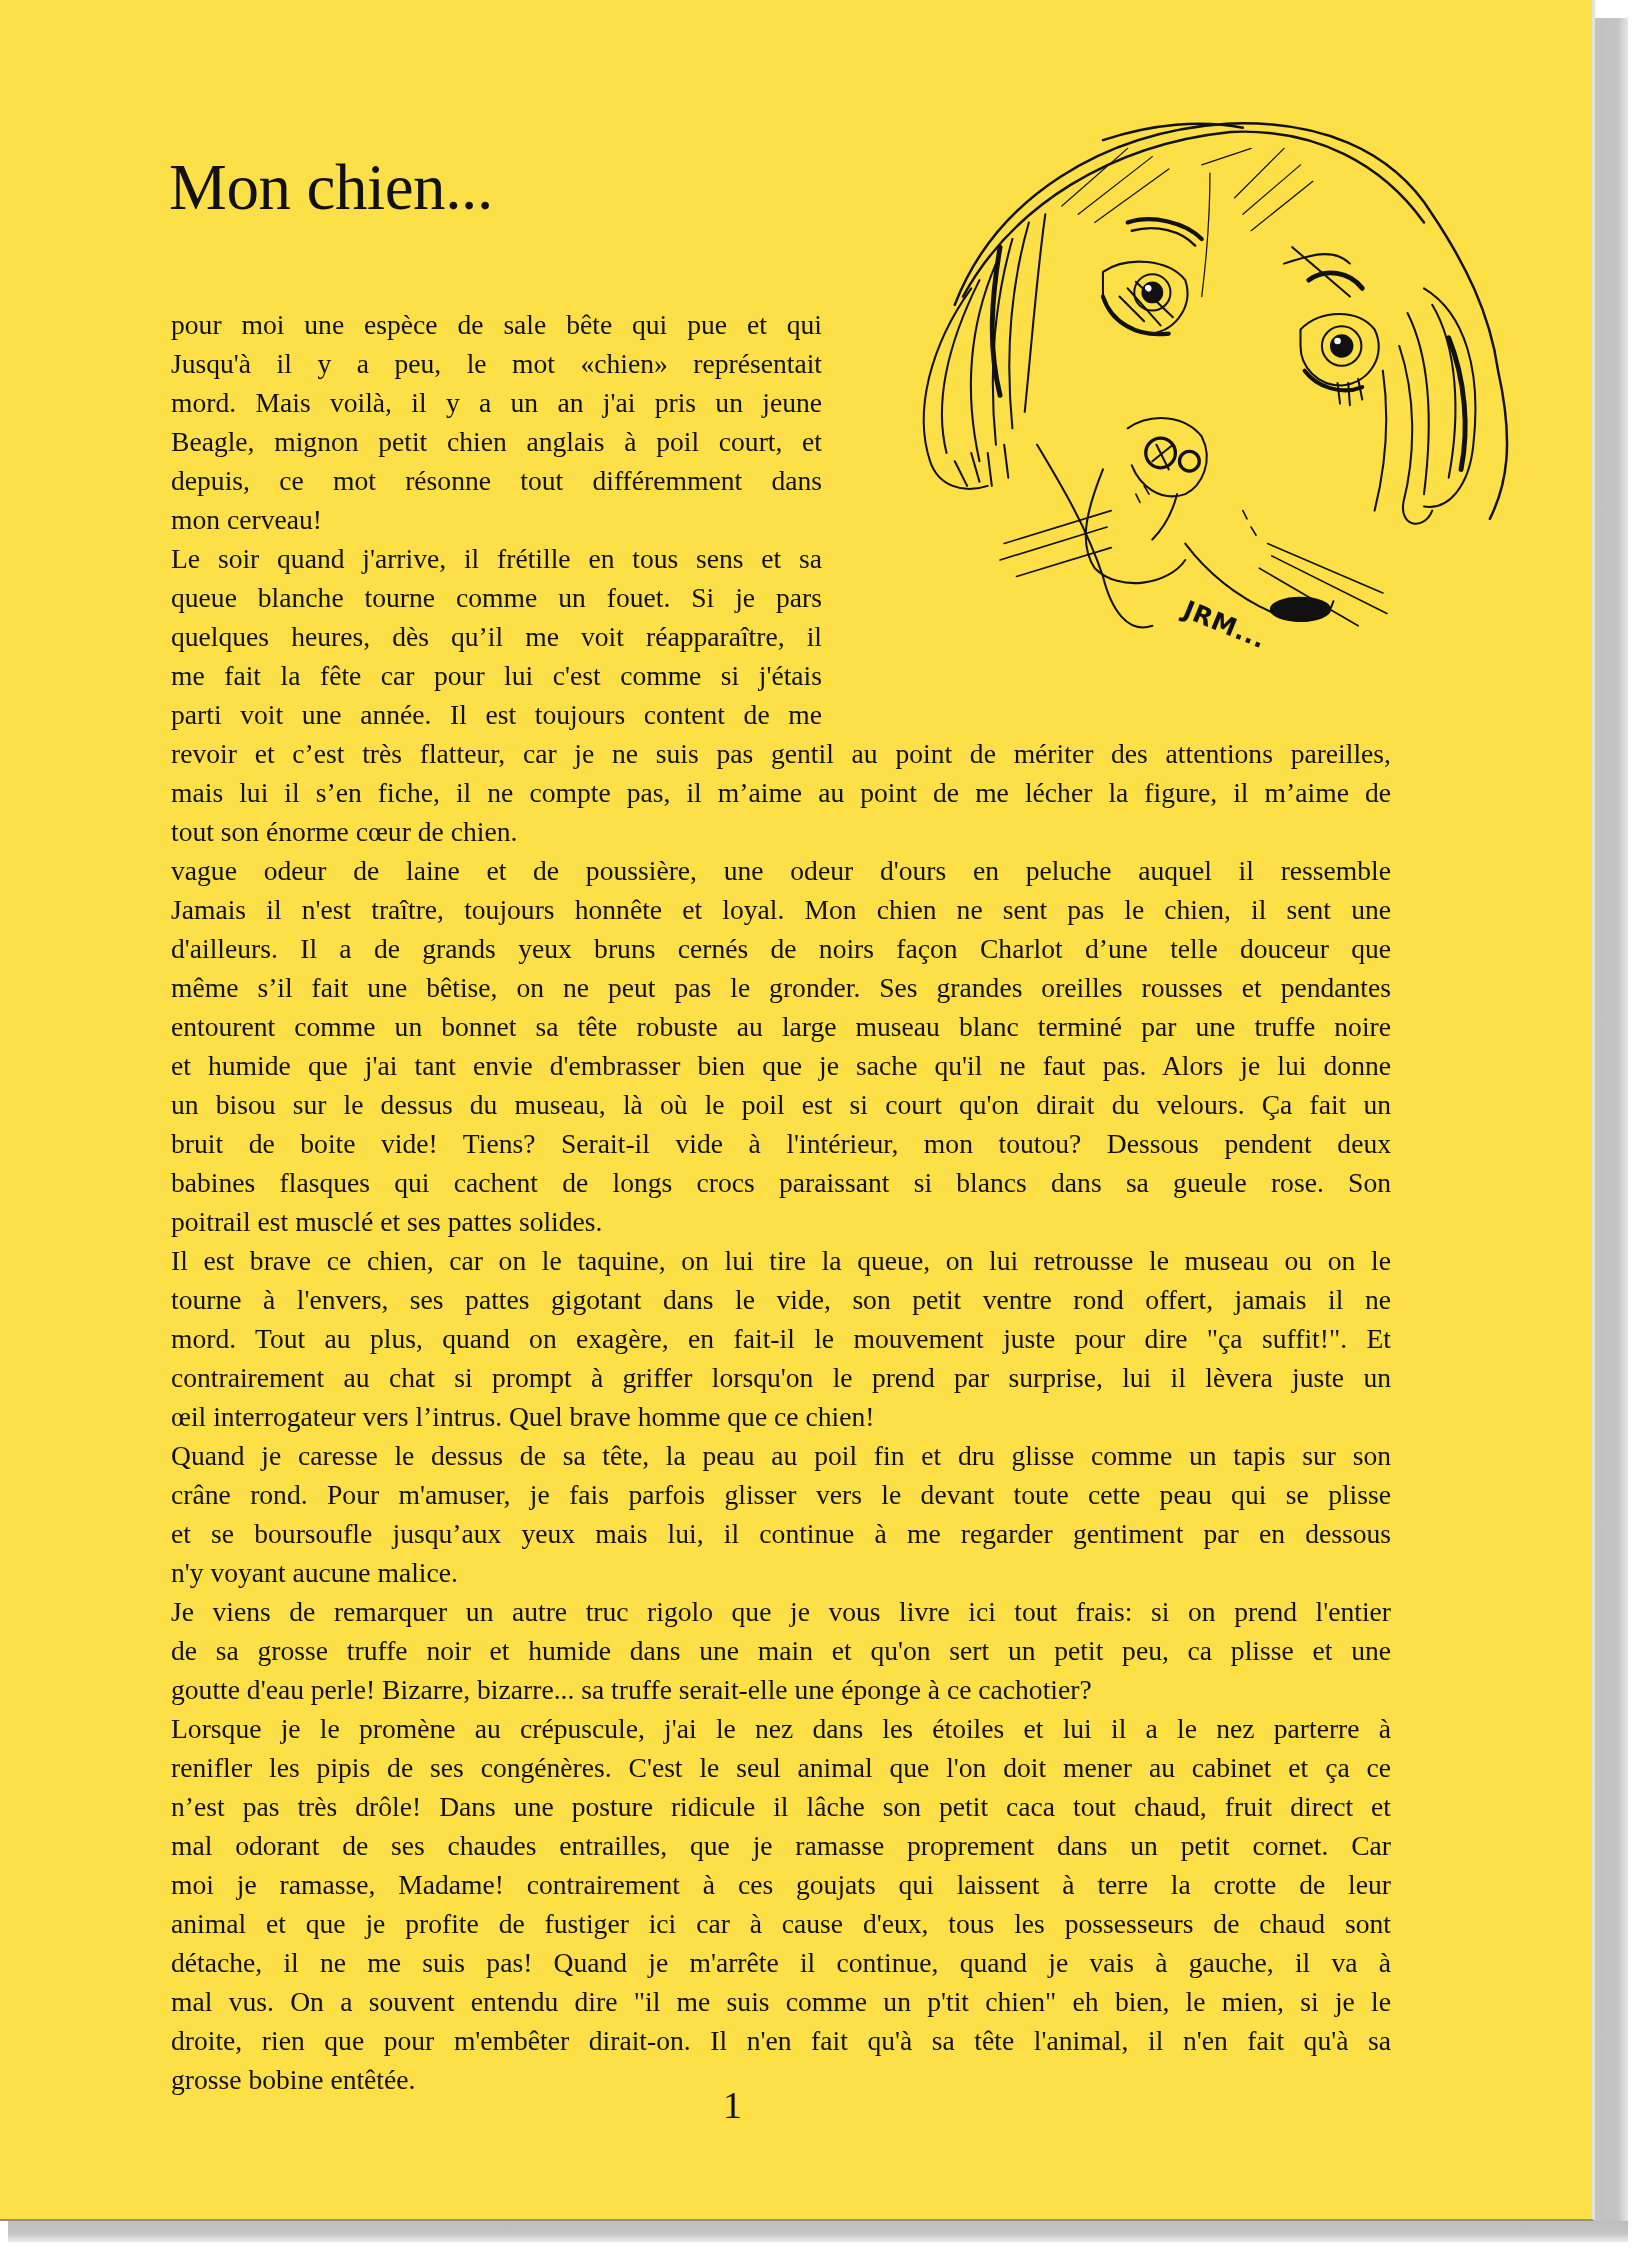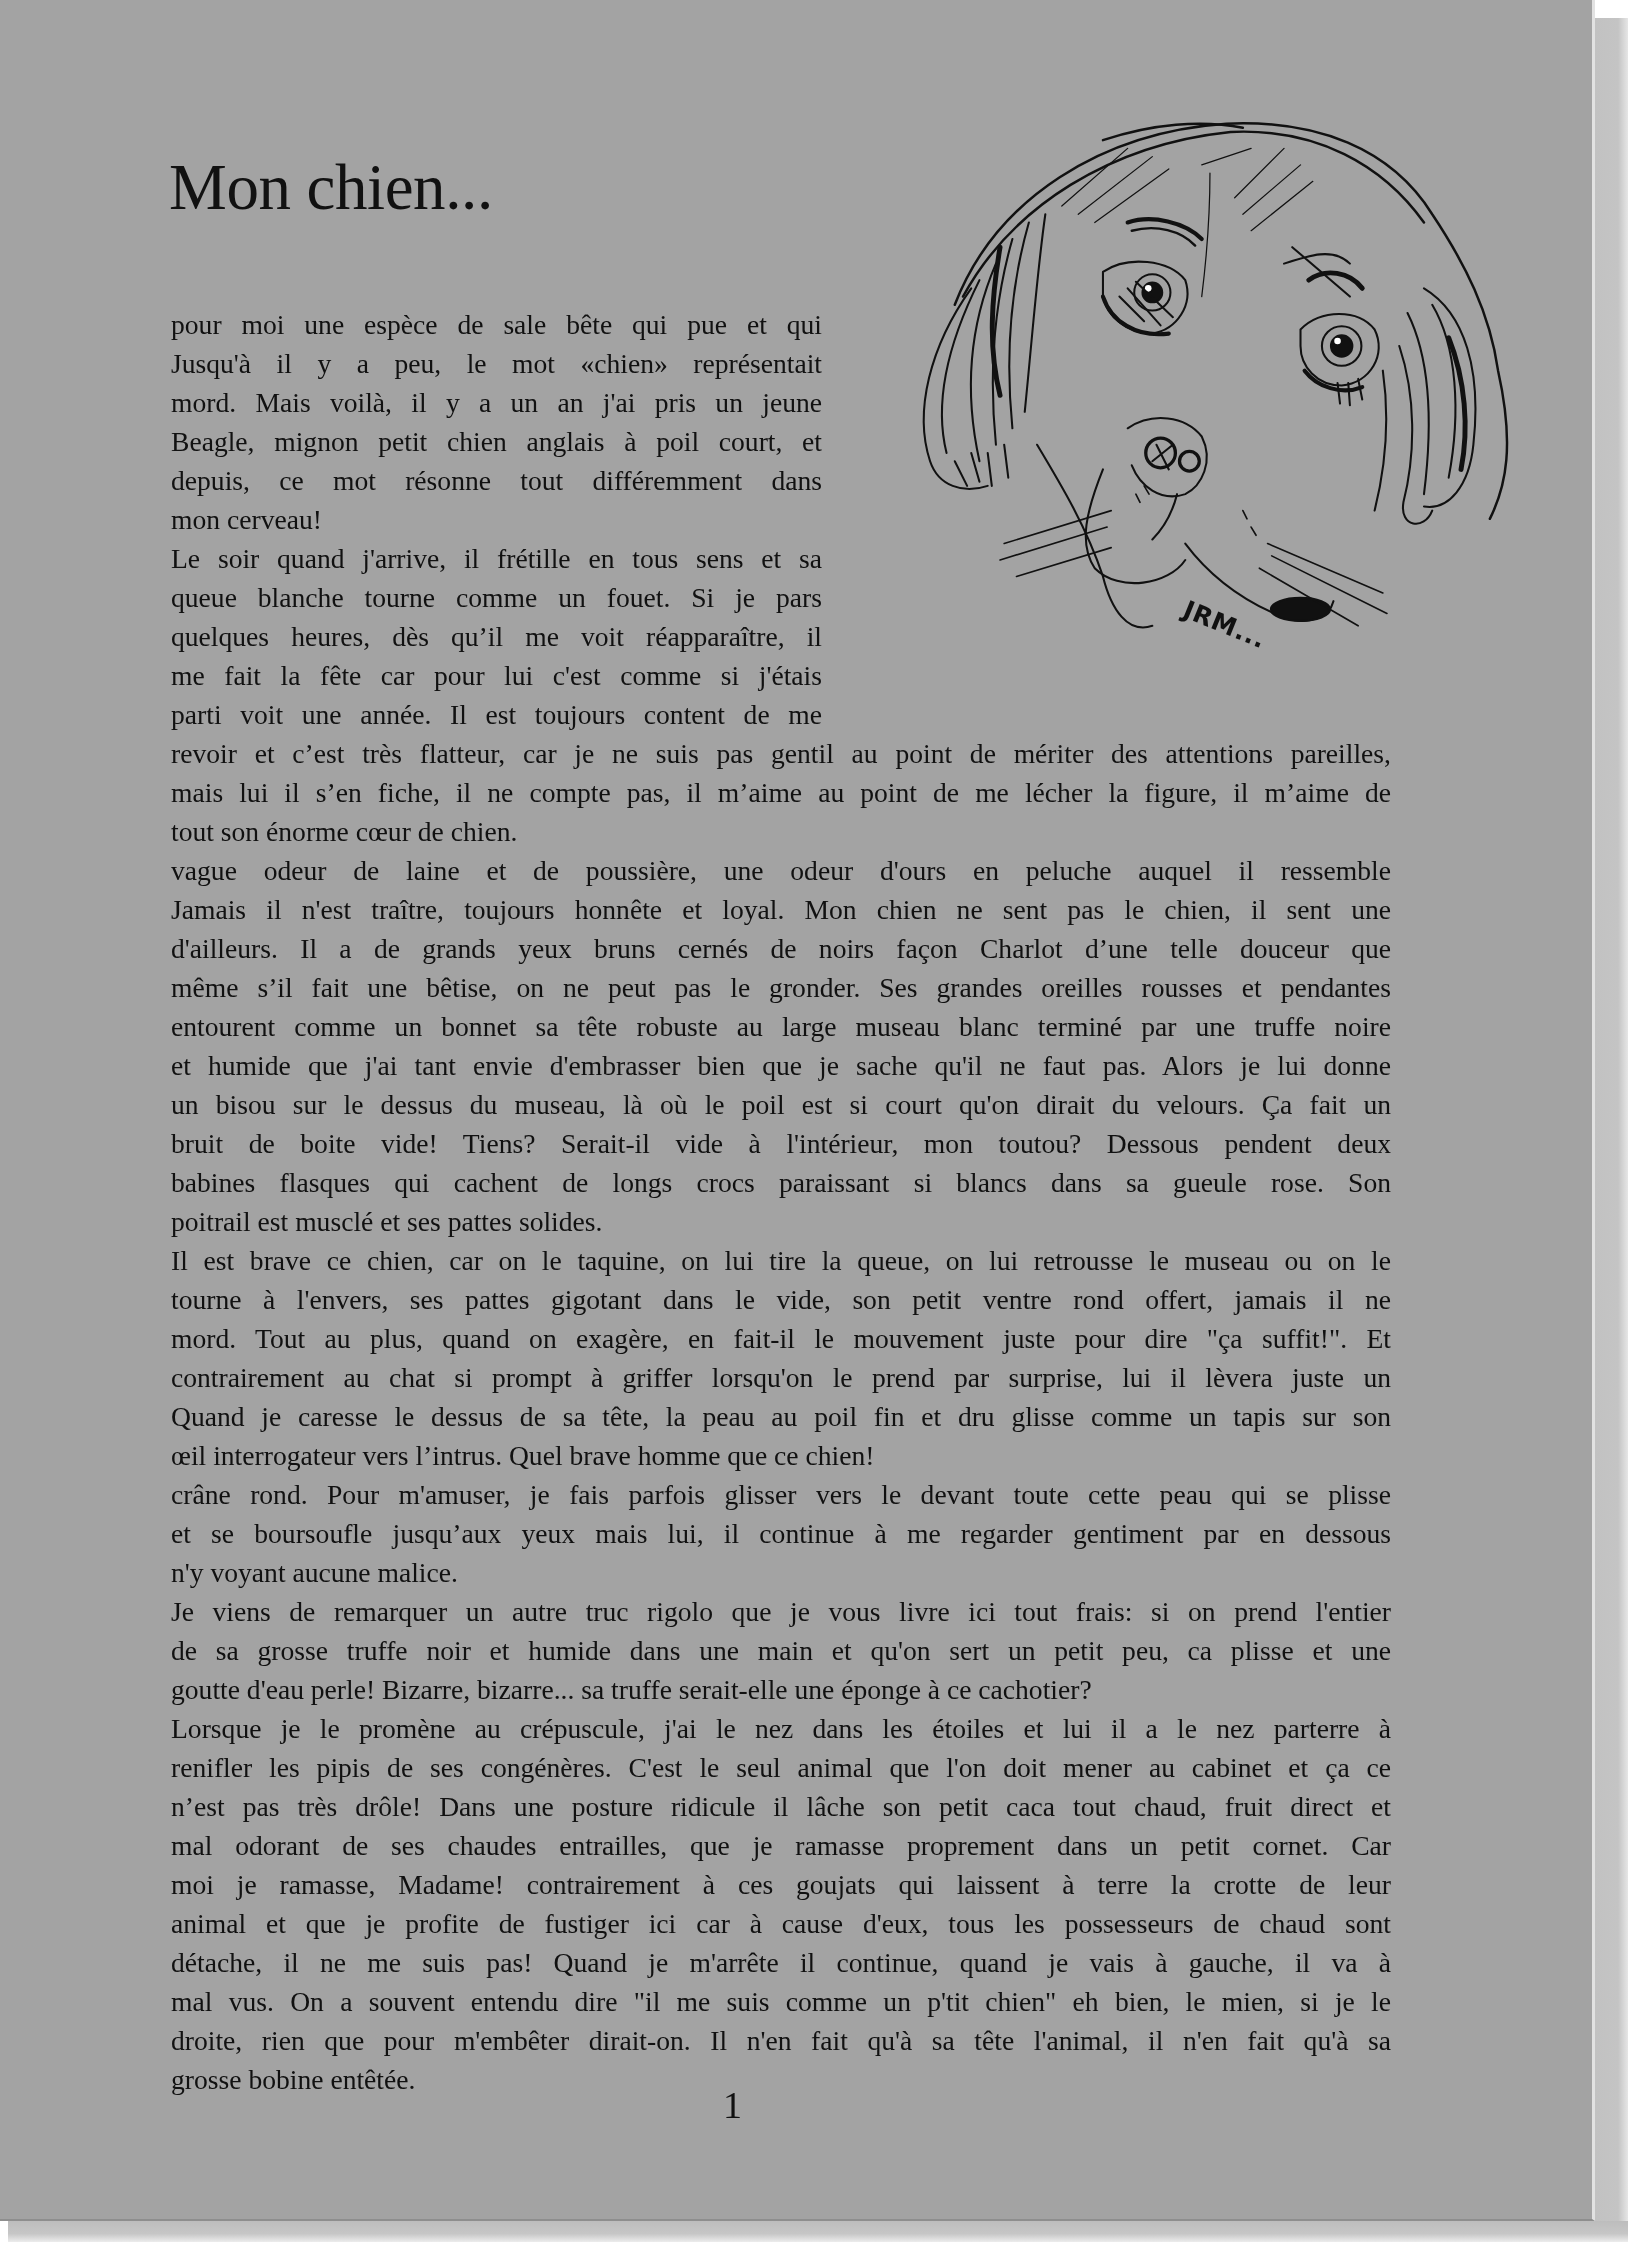--- a/index.html
+++ b/index.html
@@ -30,21 +30,21 @@
       width: 1620px;
       height: 21.4px;
       background: linear-gradient(to bottom, #bdbdbd 0%, #c6c6c6 60%, #ececec 100%);
     }
     .page {
       position: absolute;
       left: 0;
       top: 0;
       width: 1595px;
       height: 2221px;
-      background: #a3a3a3;
+      background: #fde047;
       border-right: 3.3px solid #e2e2e2;
       border-bottom: 2.5px solid #8e8e8e;
       box-sizing: border-box;
     }
     .title {
       position: absolute;
       left: 169px;
       top: 155px;
       margin: 0;
       font-size: 65px;
@@ -208,22 +208,22 @@
       <div class="line wide">entourent comme un bonnet sa tête robuste au large museau blanc terminé par une truffe noire</div>
       <div class="line wide">et humide que j'ai tant envie d'embrasser bien que je sache qu'il ne faut pas. Alors je lui donne</div>
       <div class="line wide">un bisou sur le dessus du museau, là où le poil est si court qu'on dirait du velours. Ça fait un</div>
       <div class="line wide">bruit de boite vide! Tiens? Serait-il vide à l'intérieur, mon toutou? Dessous pendent deux</div>
       <div class="line wide">babines flasques qui cachent de longs crocs paraissant si blancs dans sa gueule rose. Son</div>
       <div class="line wide end">poitrail est musclé et ses pattes solides.</div>
       <div class="line wide">Il est brave ce chien, car on le taquine, on lui tire la queue, on lui retrousse le museau ou on le</div>
       <div class="line wide">tourne à l'envers, ses pattes gigotant dans le vide, son petit ventre rond offert, jamais il ne</div>
       <div class="line wide">mord. Tout au plus, quand on exagère, en fait-il le mouvement juste pour dire "ça suffit!". Et</div>
       <div class="line wide">contrairement au chat si prompt à griffer lorsqu'on le prend par surprise, lui il lèvera juste un</div>
+      <div class="line wide end">œil interrogateur vers l’intrus. Quel brave homme que ce chien!</div>
       <div class="line wide">Quand je caresse le dessus de sa tête, la peau au poil fin et dru glisse comme un tapis sur son</div>
-      <div class="line wide end">œil interrogateur vers l’intrus. Quel brave homme que ce chien!</div>
       <div class="line wide">crâne rond. Pour m'amuser, je fais parfois glisser vers le devant toute cette peau qui se plisse</div>
       <div class="line wide">et se boursoufle jusqu’aux yeux mais lui, il continue à me regarder gentiment par en dessous</div>
       <div class="line wide end">n'y voyant aucune malice.</div>
       <div class="line wide">Je viens de remarquer un autre truc rigolo que je vous livre ici tout frais: si on prend l'entier</div>
       <div class="line wide">de sa grosse truffe noir et humide dans une main et qu'on sert un petit peu, ca plisse et une</div>
       <div class="line wide end">goutte d'eau perle! Bizarre, bizarre... sa truffe serait-elle une éponge à ce cachotier?</div>
       <div class="line wide">Lorsque je le promène au crépuscule, j'ai le nez dans les étoiles et lui il a le nez parterre à</div>
       <div class="line wide">renifler les pipis de ses congénères. C'est le seul animal que l'on doit mener au cabinet et ça ce</div>
       <div class="line wide">n’est pas très drôle! Dans une posture ridicule il lâche son petit caca tout chaud, fruit direct et</div>
       <div class="line wide">mal odorant de ses chaudes entrailles, que je ramasse proprement dans un petit cornet. Car</div>

